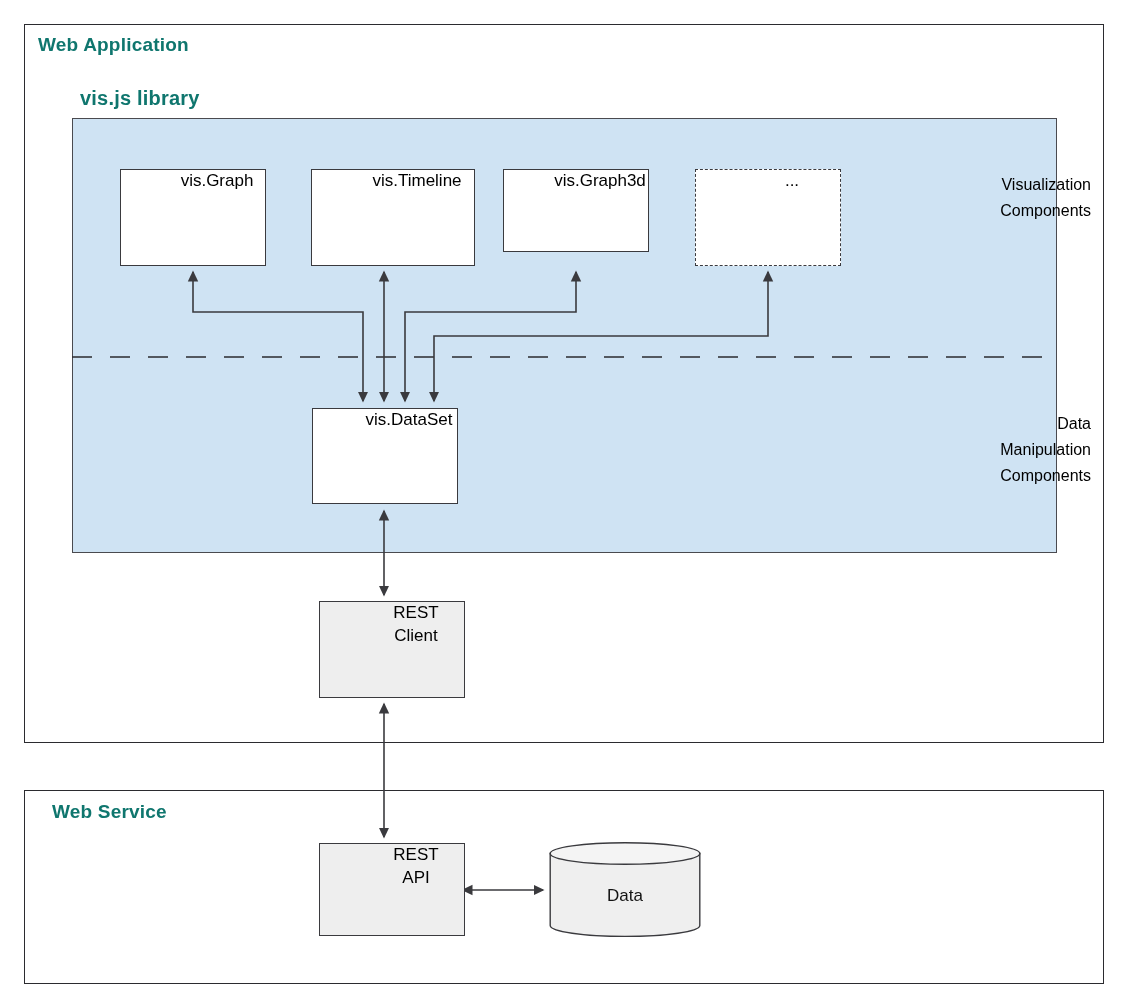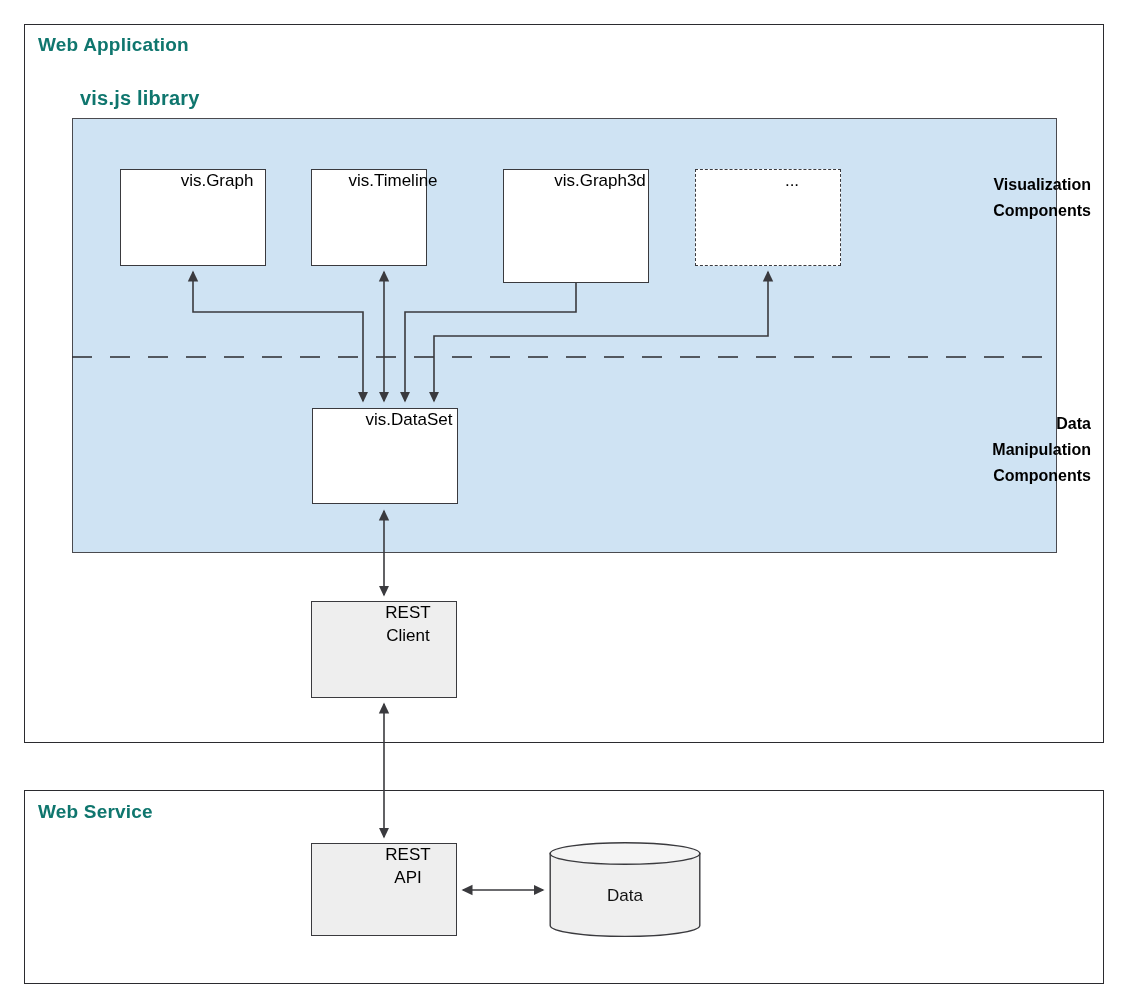--- a/index.html
+++ b/index.html
@@ -46,37 +46,37 @@
   }
   .frame-title {
     position: absolute;
     font-size: 19px;
     font-weight: bold;
     color: #0f766e;
     letter-spacing: 0.2px;
     white-space: nowrap;
   }
   #title-web-application { left: 38px; top: 34px; }
-  #title-web-service     { left: 38px; top: 801px; }
+  #title-web-service     { left: 52px; top: 801px; }
   #title-visjs-library   { left: 80px; top: 87px; font-size: 20px; }
 
   #panel-visjs {
     position: absolute;
     left: 72px;
     top: 118px;
     width: 985px;
     height: 435px;
     background: #cfe3f3;
     border: 1.4px solid #4a4a4f;
     box-sizing: border-box;
   }
   .panel-label {
     position: absolute;
     font-size: 16px;
-    font-weight: bold;
+    font-weight: normal;
     color: #000000;
     text-align: right;
     line-height: 1.62;
     white-space: pre-line;
   }
   #label-visualization-components {
     right: 37px;
     top: 172px;
     width: 280px;
   }
@@ -103,25 +103,26 @@
     background: #ffffff;
     border: 1.4px solid #3a3a3e;
   }
   .node-dashed {
     background: #ffffff;
     border: 1.6px dashed #3a3a3e;
   }
   .node-gray {
     background: #eeeeee;
     border: 1.4px solid #3a3a3e;
+    margin-left: 8px;
   }
 
   #node-vis-graph    { left: 120px; top: 169px; width: 146px; height: 97px; }
-  #node-vis-timeline { left: 311px; top: 169px; width: 116px; height: 97px; }
-  #node-vis-graph3d  { left: 503px; top: 169px; width: 146px; height: 114px; }
+  #node-vis-timeline { left: 311px; top: 169px; width: 164px; height: 97px; }
+  #node-vis-graph3d  { left: 503px; top: 169px; width: 146px; height: 83px; }
   #node-ellipsis     { left: 695px; top: 169px; width: 146px; height: 97px; }
   #node-vis-dataset  { left: 312px; top: 408px; width: 146px; height: 96px; }
   #node-rest-client  { left: 311px; top: 601px; width: 146px; height: 97px; }
   #node-rest-api     { left: 311px; top: 843px; width: 146px; height: 93px; }
 
   #node-data-store {
     position: absolute;
     left: 549px;
     top: 842px;
     width: 152px;

